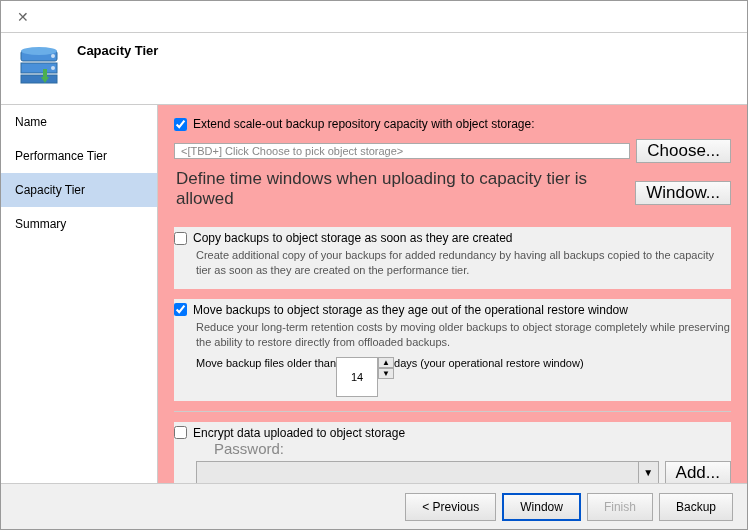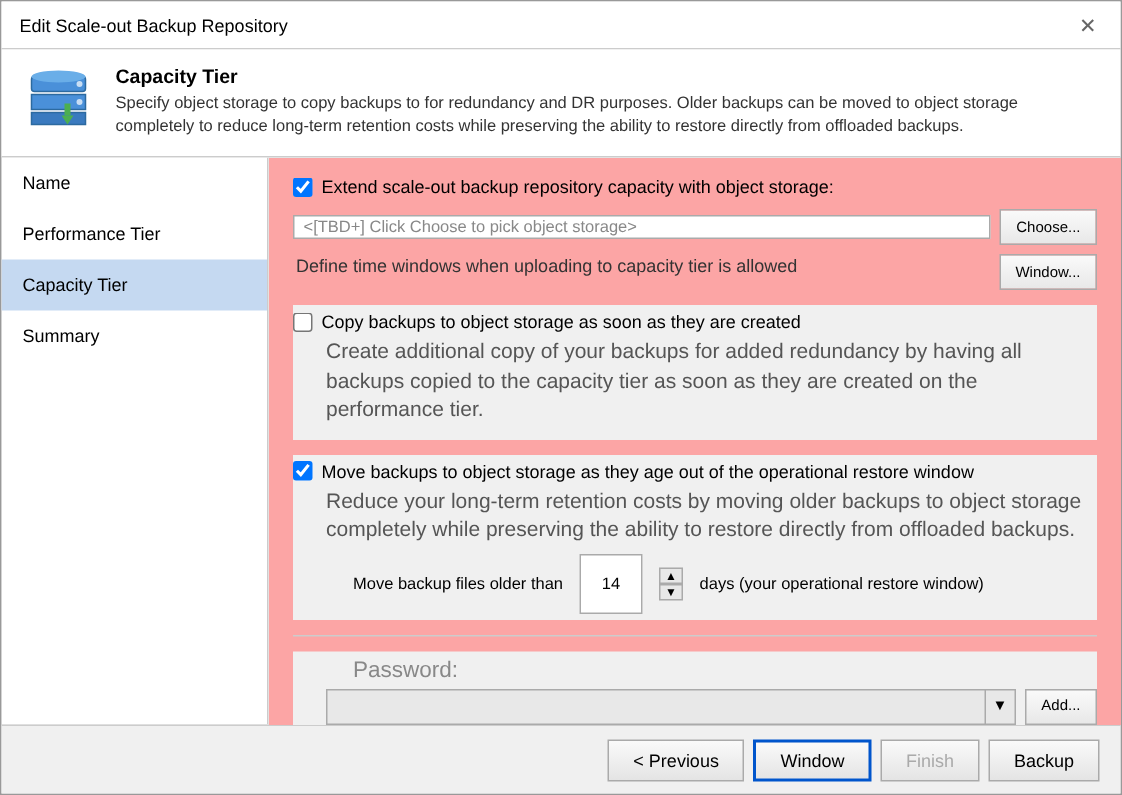--- a/index.html
+++ b/index.html
@@ -67,21 +67,21 @@
       font-size: 11px;
       color: #333;
       line-height: 1.4;
     }
     .content-area {
       display: flex;
       flex: 1;
       overflow: hidden;
     }
     .sidebar {
-      width: 178px;
+      width: 157px;
       background: #fff;
       border-right: 1px solid #ccc;
       padding-top: 0;
     }
     .sidebar-item {
       padding: 10px 14px;
       cursor: pointer;
       font-size: 12px;
       color: #000;
       border-bottom: none;
@@ -122,50 +122,50 @@
       background: #fff;
       padding: 2px 6px;
       font-size: 11px;
       color: #555;
     }
     .btn {
       height: 24px;
       padding: 0 10px;
       border: 1px solid #aaa;
       background: linear-gradient(to bottom, #fafafa, #e8e8e8);
-      font-size: 10px;
+      font-size: 17px;
       cursor: pointer;
       white-space: nowrap;
       margin-left: 6px;
     }
     .info-text {
-      font-size: 12px;
+      font-size: 17px;
       color: #333;
       margin-bottom: 8px;
       margin-left: 2px;
     }
     .section-block {
       margin-bottom: 10px;
       background: #f0f0f0;
       padding: 4px 0;
     }
     .indented-text {
-      font-size: 14px;
+      font-size: 11px;
       color: #555;
       margin-left: 22px;
       margin-top: 3px;
       margin-bottom: 6px;
       line-height: 1.4;
     }
     .move-row {
       display: flex;
-      align-items: center;
-      margin-left: 40px;
+      align-items: flex-start;
+      margin-left: 22px;
       margin-top: 6px;
-      gap: 11px;
+      gap: 0;
       font-size: 11px;
     }
     .spinner-input {
       width: 42px;
       height: 40px;
       border: 1px solid #aaa;
       padding: 2px 4px;
       font-size: 11px;
       text-align: center;
     }
@@ -262,21 +262,20 @@
     .db-icon {
       position: relative;
     }
   </style>
 </head>
 <body>
 
 <div class="dialog">
 
   <div class="title-bar">
-    <span class="title-bar-text">Edit Scale-out Backup Repository</span>
     <button class="title-bar-close">✕</button>
   </div>
 
   <div class="header-section">
     <div class="header-icon db-icon">
       <svg width="48" height="48" viewBox="0 0 48 48">
 
         <rect x="6" y="8" width="36" height="10" rx="2" fill="#4a90d9" stroke="#2c6aa0" stroke-width="1"></rect>
         <ellipse cx="24" cy="8" rx="18" ry="4" fill="#6aaee8"></ellipse>
         <rect x="6" y="20" width="36" height="10" rx="0" fill="#4a90d9" stroke="#2c6aa0" stroke-width="1"></rect>
@@ -284,21 +283,20 @@
 
         <polygon points="26,34 34,34 30,40" fill="#4caf50"></polygon>
         <rect x="28" y="26" width="4" height="8" fill="#4caf50"></rect>
 
         <circle cx="38" cy="13" r="2" fill="#fff" opacity="0.7"></circle>
         <circle cx="38" cy="25" r="2" fill="#fff" opacity="0.7"></circle>
       </svg>
     </div>
     <div class="header-text">
       <h2>Capacity Tier</h2>
-      <p>Specify object storage to copy backups to for redundancy and DR purposes. Older backups can be moved to object storage completely to reduce long-term retention costs while preserving the ability to restore directly from offloaded backups.</p>
     </div>
   </div>
 
   <div class="content-area">
 
     <div class="sidebar">
       <div class="sidebar-item">
         <span>Name</span>
       </div>
       <div class="sidebar-item">
@@ -353,20 +351,24 @@
             <button class="spinner-btn">▲</button>
             <button class="spinner-btn">▼</button>
           </div>
           <span>days (your operational restore window)</span>
         </div>
       </div>
 
       <hr class="separator">
 
       <div class="section-block">
+        <label class="checkbox-label">
+          <input type="checkbox" style="">
+          <span>Encrypt data uploaded to object storage</span>
+        </label>
 
         <p class="password-label">Password:</p>
         <div class="password-row" style="margin-left: 22px;">
           <input type="password" class="password-input" disabled="" style="">
           <div class="password-dropdown">▼</div>
           <button class="btn">Add...</button>
         </div>
 
         <div class="manage-passwords">Manage passwords</div>
       </div>

